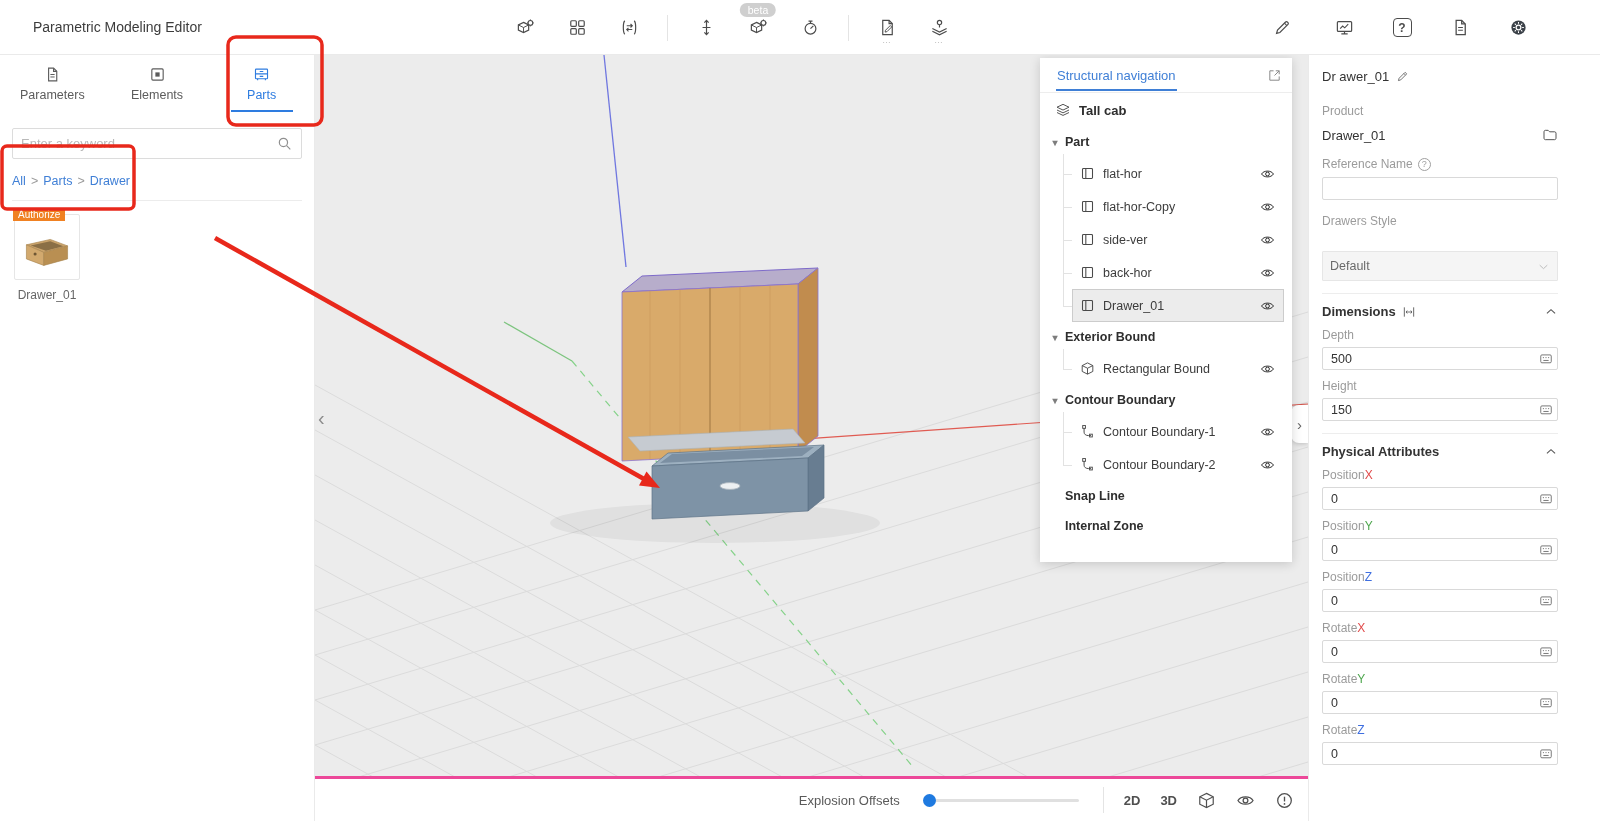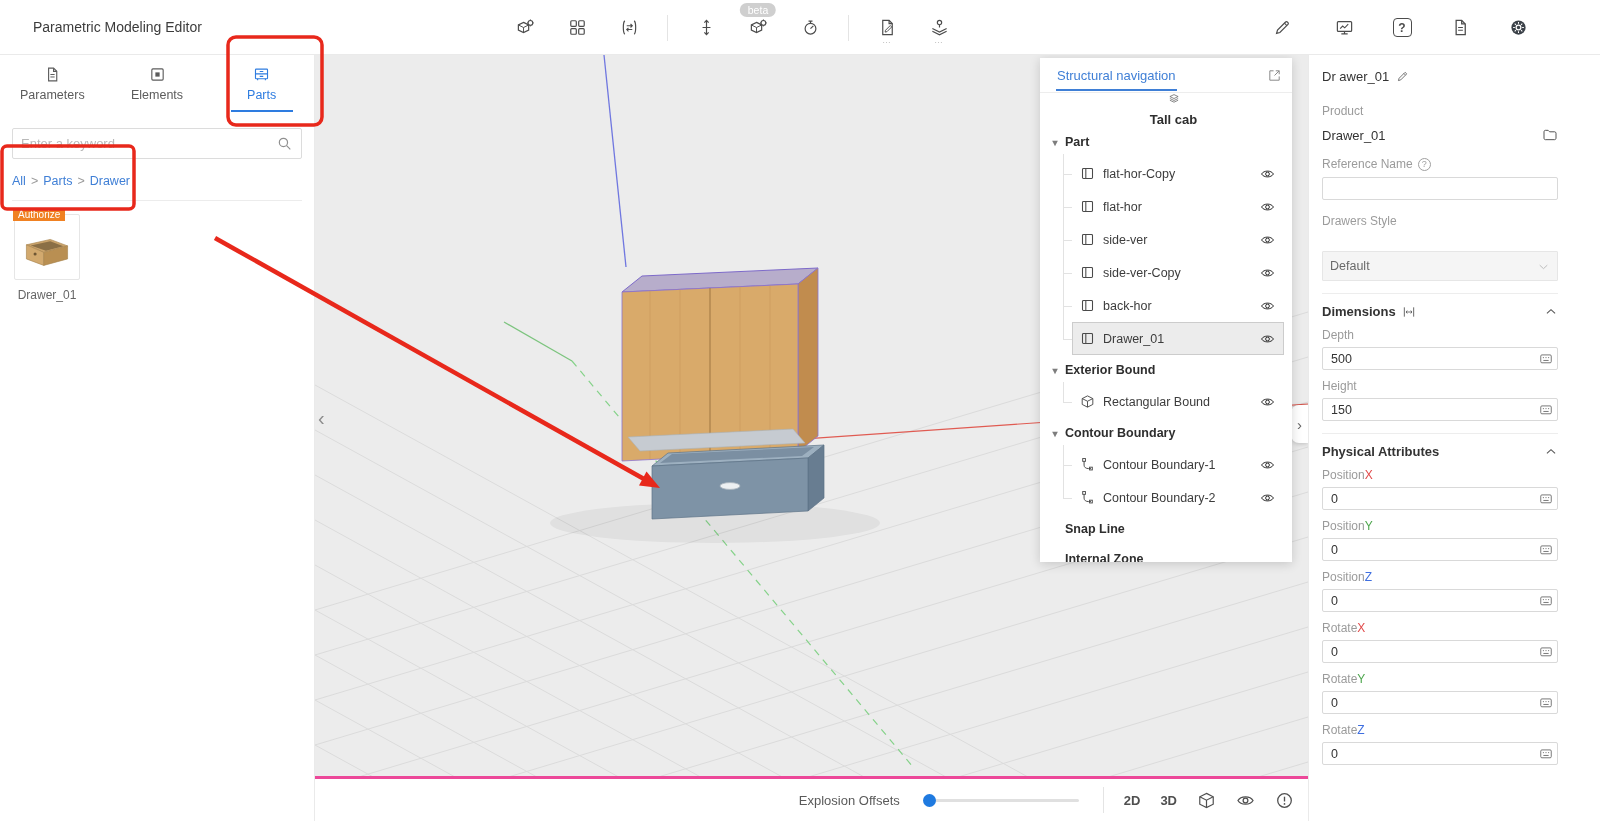--- a/index.html
+++ b/index.html
@@ -67,21 +67,21 @@
                     border-radius:8px 0 0 8px; box-shadow:0 1px 5px rgba(0,0,0,.2); display:flex;
                     align-items:center; justify-content:center; font-size:15px; color:#666; z-index:9; cursor:pointer; }
 
   
   .struct { position:absolute; left:725px; top:3px; width:252px; height:504px; background:#fff;
             box-shadow:0 2px 10px rgba(0,0,0,.16); z-index:10; overflow:hidden; font-size:12.5px; }
   .struct-hd { height:35px; display:flex; align-items:center; padding:0 10px 0 16px; border-bottom:1px solid #ededed; }
   .struct-title { color:#3f7fd6; font-size:13px; border-bottom:2px solid #3f7fd6; padding:8px 1px 6px; cursor:pointer; }
   .struct-expand { margin-left:auto; color:#8a8a8a; width:15px; height:15px; cursor:pointer; }
   .t-root { height:34px; display:flex; align-items:center; gap:8px; padding-left:15px; font-weight:bold;
-            font-size:13px; color:#2e2e2e; cursor:pointer;flex-direction:column; }
+            font-size:13px; color:#2e2e2e; cursor:pointer; }
   .t-root .ic { width:16px; height:16px; color:#555; }
   .t-group { height:30px; display:flex; align-items:center; gap:5px; padding-left:10px; font-weight:bold;
              color:#2e2e2e; cursor:pointer; }
   .t-caret { font-size:10px; color:#7d7d7d; width:10px; text-align:center; }
   .t-kids { position:relative; }
   .t-kids::before { content:""; position:absolute; left:23px; top:-3px; bottom:15px; border-left:1px solid #e2e2e2; }
   .t-row { height:33px; margin-left:32px; margin-right:8px; padding-left:8px; display:flex; align-items:center;
            gap:8px; position:relative; color:#3c3c3c; cursor:pointer; }
   .t-row::before { content:""; position:absolute; left:-9px; top:50%; width:9px; border-top:1px solid #e2e2e2; }
   .t-row .p-ic { width:15px; height:15px; color:#4a4a4a; flex:none; }
@@ -473,48 +473,39 @@
 
       <div class="t-group">
         <span class="t-caret">▾</span>
         <span>Part</span>
       </div>
       <div class="t-kids">
         <div class="t-row">
           <svg class="ic p-ic">
               <use href="#i-part"></use>
             </svg>
+          <span>flat-hor</span>
+          <svg class="ic t-eye">
+              <use href="#i-eye"></use>
+            </svg>
+        </div>
+        <div class="t-row">
+          <svg class="ic p-ic">
+              <use href="#i-part"></use>
+            </svg>
           <span>flat-hor-Copy</span>
           <svg class="ic t-eye">
               <use href="#i-eye"></use>
             </svg>
         </div>
         <div class="t-row">
           <svg class="ic p-ic">
               <use href="#i-part"></use>
             </svg>
-          <span>flat-hor</span>
-          <svg class="ic t-eye">
-              <use href="#i-eye"></use>
-            </svg>
-        </div>
-        <div class="t-row">
-          <svg class="ic p-ic">
-              <use href="#i-part"></use>
-            </svg>
           <span>side-ver</span>
-          <svg class="ic t-eye">
-              <use href="#i-eye"></use>
-            </svg>
-        </div>
-        <div class="t-row">
-          <svg class="ic p-ic">
-              <use href="#i-part"></use>
-            </svg>
-          <span>side-ver-Copy</span>
           <svg class="ic t-eye">
               <use href="#i-eye"></use>
             </svg>
         </div>
         <div class="t-row">
           <svg class="ic p-ic">
               <use href="#i-part"></use>
             </svg>
           <span>back-hor</span>
           <svg class="ic t-eye">

